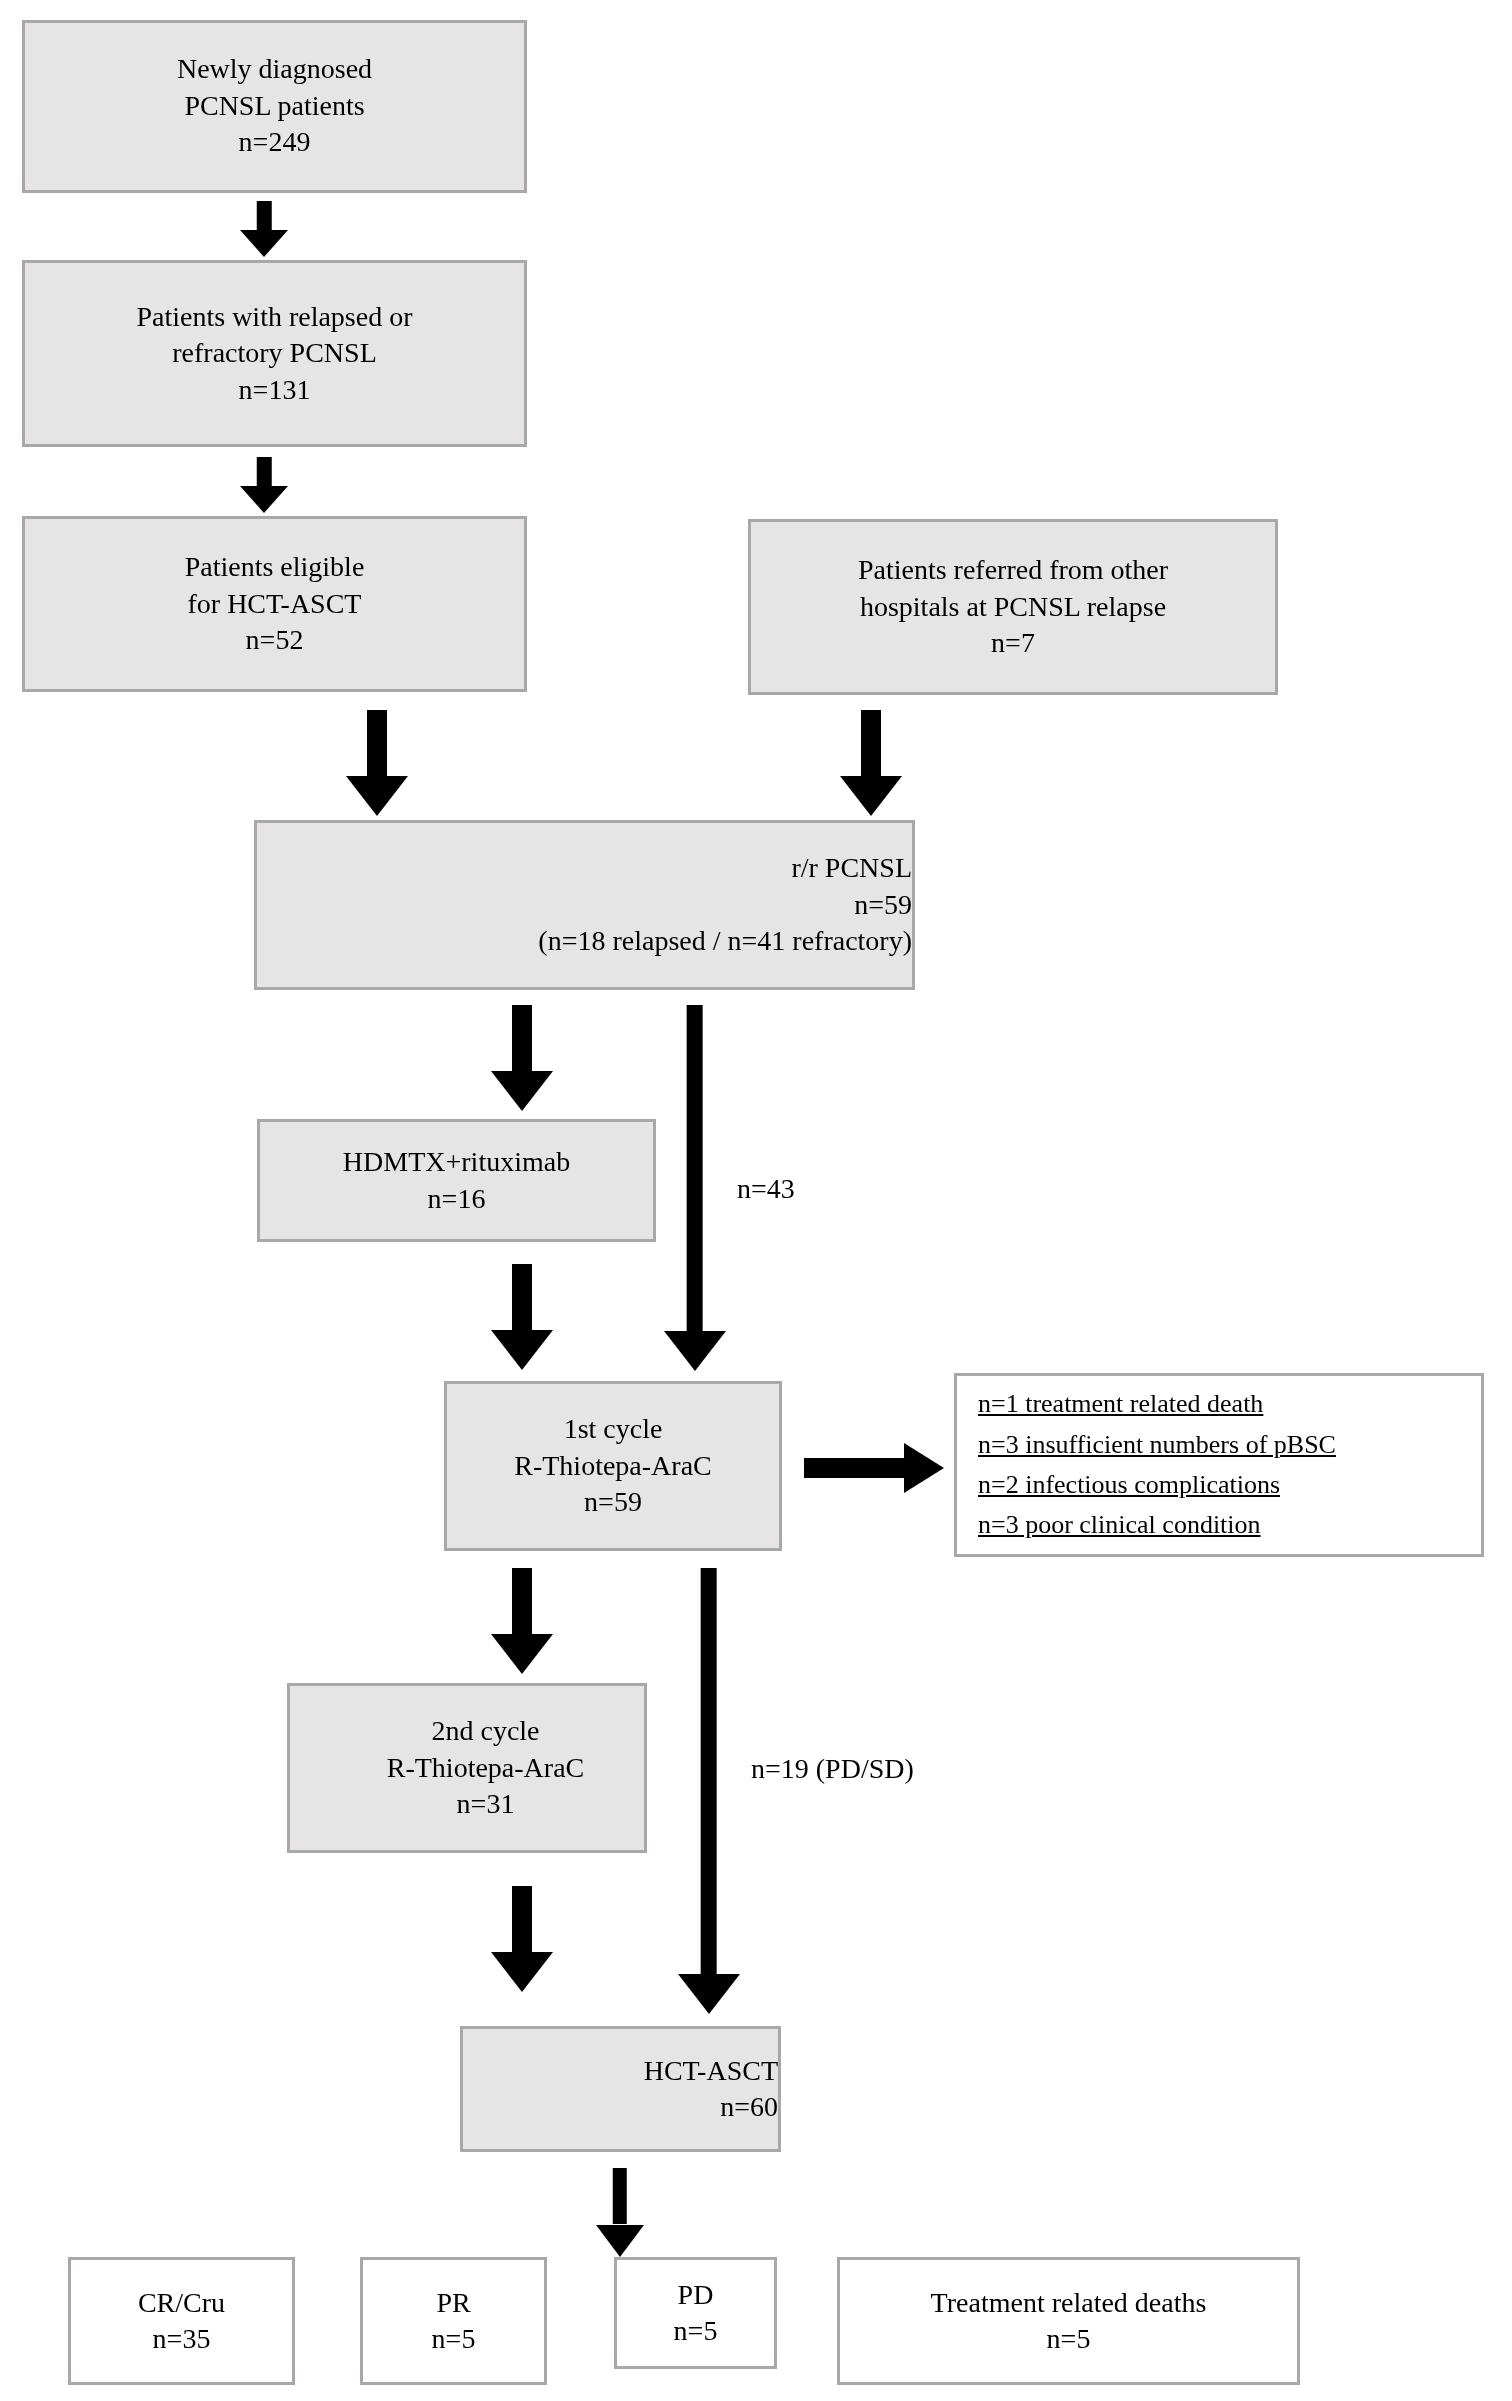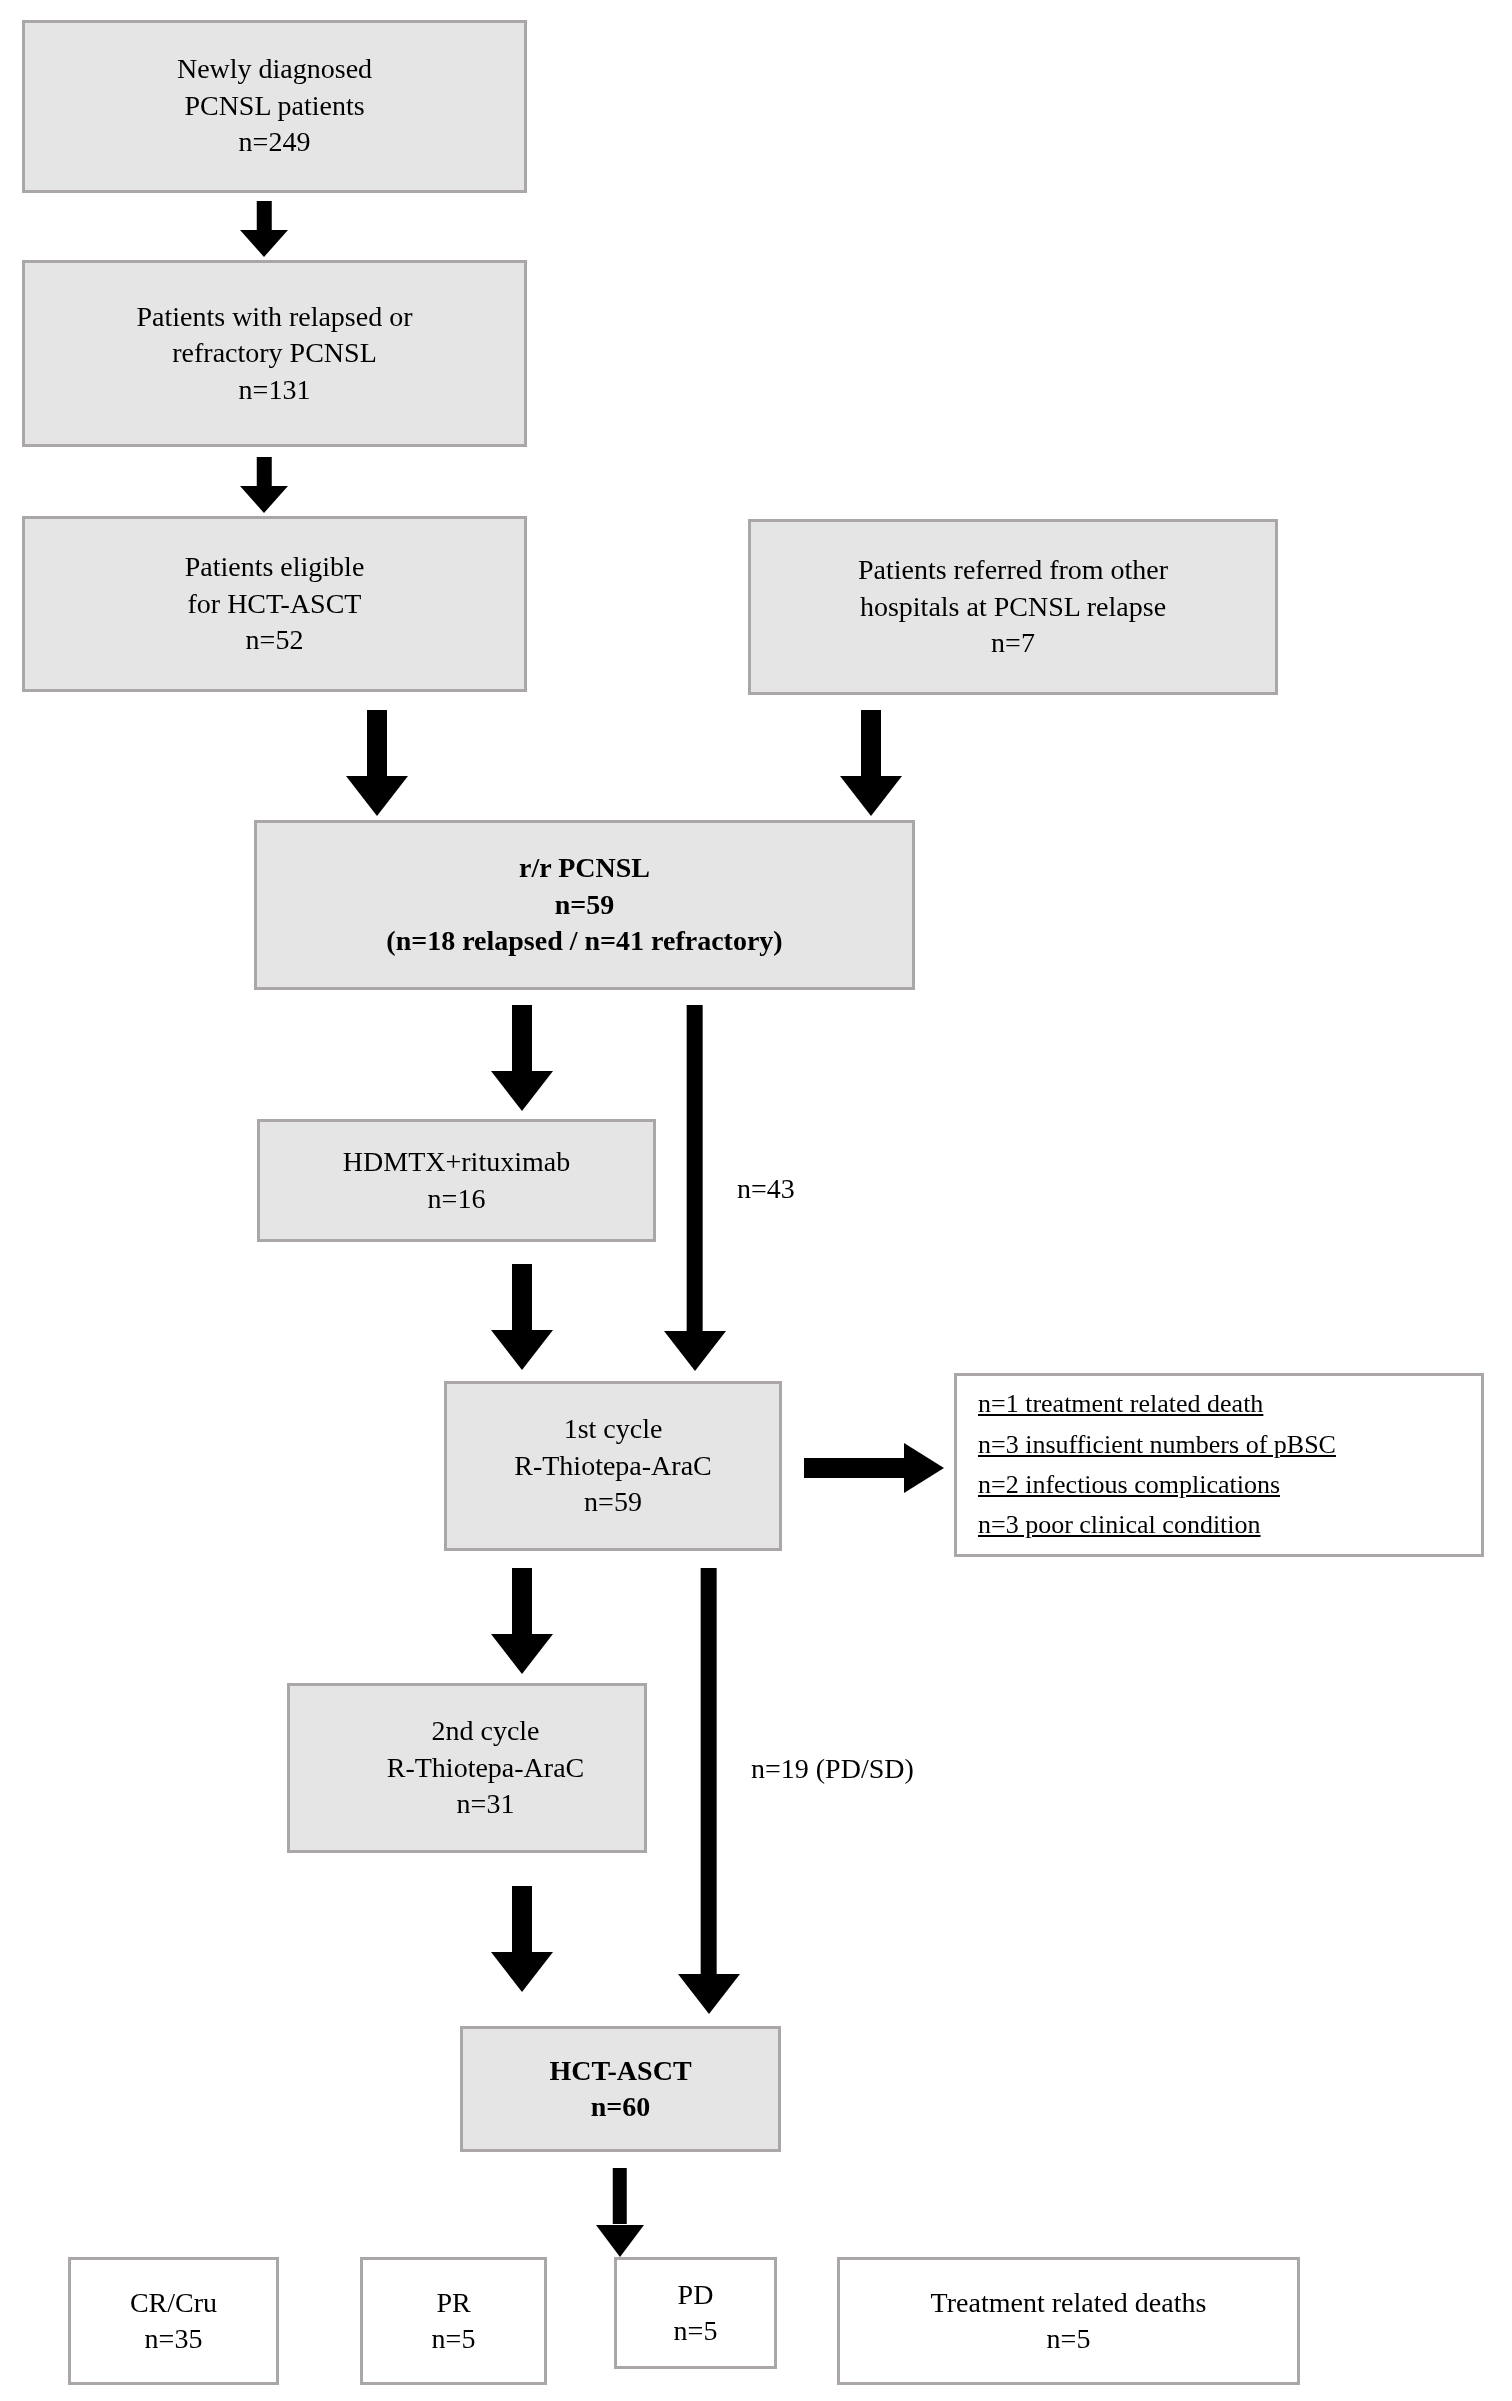--- a/index.html
+++ b/index.html
@@ -25,21 +25,21 @@
     flex-direction: column;
     align-items: center;
     justify-content: center;
     text-align: center;
     border: 3.9px solid #aaa7a6;
     background: #e5e5e5;
     line-height: 1.30;
     font-size: 28px;
   }
   .node.white { background: #ffffff; }
-  .node.bold  { font-weight: bold; }
+  .node.bold  { font-weight: normal; align-items: flex-end; }
   .node .line { display: block; white-space: nowrap; }
   .node.left-align {
     align-items: flex-start;
     text-align: left;
     padding-left: 21px;
     line-height: 1.55;
   }
   .label {
     position: absolute;
     font-size: 28px;
@@ -213,21 +213,21 @@
   <div class="node bold" style="left:460px; top:2026px; width:321px; height:126px;">
     <span class="line">HCT-ASCT</span>
     <span class="line">n=60</span>
   </div>
 
   <div class="arrow-v" style="left:589px; top:2168px; width:61px; height:89px;">
     <div class="shaft" style="width:14.5px; height:56px;"></div>
     <div class="head" style="border-left-width:24px; border-right-width:24px; border-top-width:32px;"></div>
   </div>
 
-  <div class="node white" style="left:68px; top:2257px; width:211px; height:128px;">
+  <div class="node white" style="left:68px; top:2257px; width:227px; height:128px;">
     <span class="line">CR/Cru</span>
     <span class="line">n=35</span>
   </div>
 
   <div class="node white" style="left:360px; top:2257px; width:187px; height:128px;">
     <span class="line">PR</span>
     <span class="line">n=5</span>
   </div>
 
   <div class="node white" style="left:614px; top:2257px; width:163px; height:112px;">

